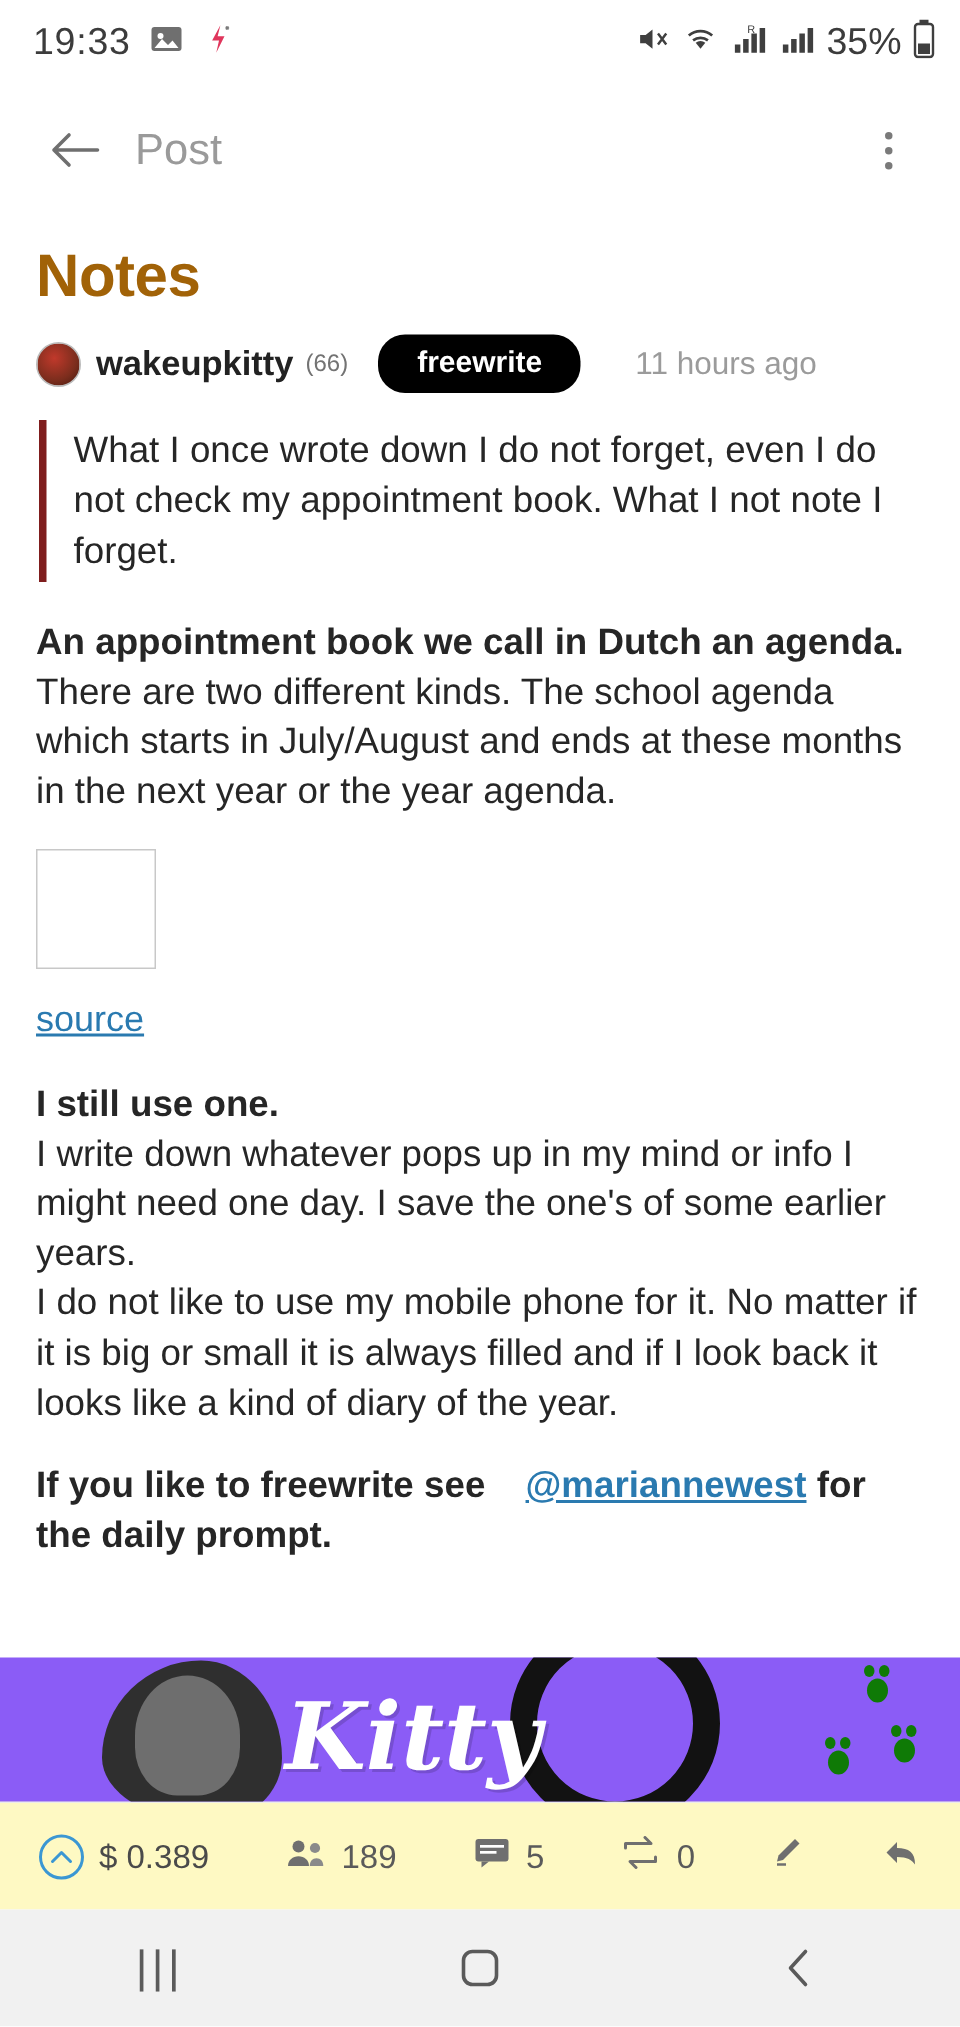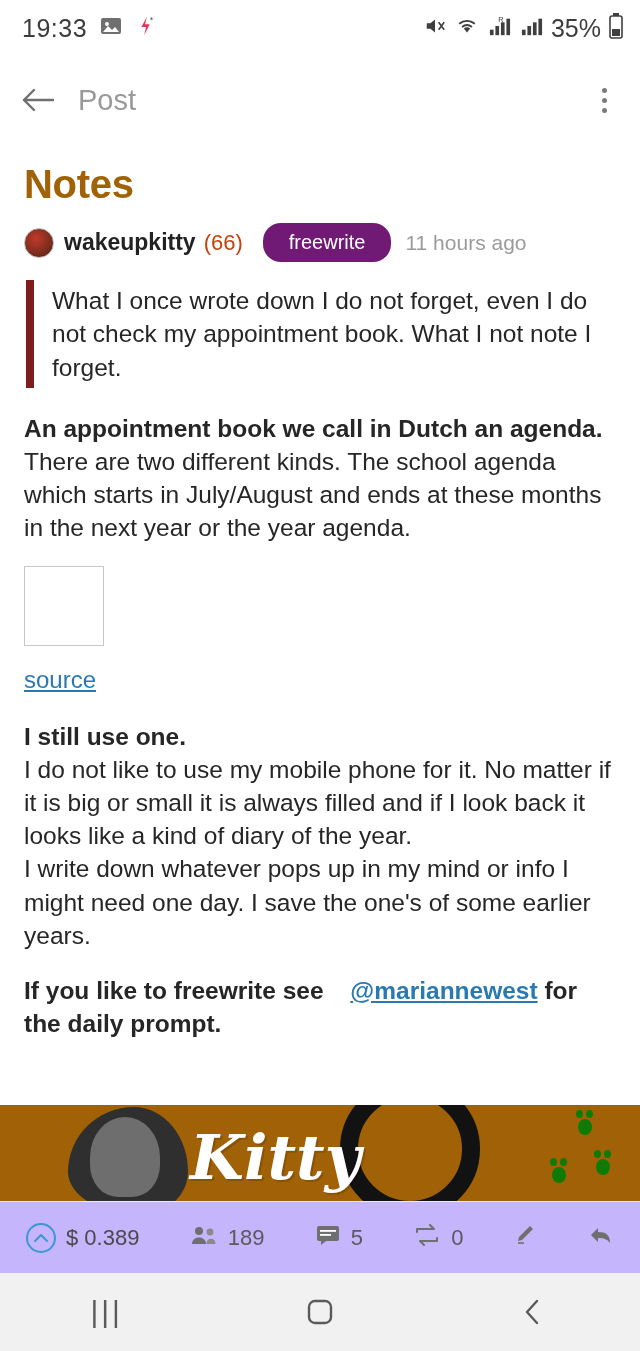--- a/index.html
+++ b/index.html
@@ -34,21 +34,21 @@
   .status-right { display: flex; align-items: center; gap: 7px; }
   .status-battery-text { font-size: 25px; color: #3c3c3c; }
 
   .ico { display: inline-block; vertical-align: middle; }
 
   
   .appbar {
     height: 88px;
     display: flex;
     align-items: center;
-    padding: 0 16px;
+    padding: 0 28px;
     flex: 0 0 auto;
   }
   .back-arrow { width: 44px; height: 44px; display: flex; align-items: center; justify-content: center; }
   .appbar-title {
     font-size: 29px;
     color: #9a9a9a;
     margin-left: 18px;
     flex: 1 1 auto;
   }
   .overflow-dots {
@@ -78,35 +78,35 @@
     margin-bottom: 18px;
     text-align: center;
   }
   .avatar {
     width: 30px; height: 30px; border-radius: 50%;
     background: radial-gradient(circle at 40% 35%, #c0392b 0%, #7b2d1d 60%, #43190f 100%);
     border: 1px solid #bbb;
     flex: 0 0 auto;
   }
   .author { font-size: 23px; color: #222; font-weight: 600; }
-  .reputation { font-size: 22px; color: #c2410c; margin-left: -2px; }
+  .reputation { font-size: 16px; color: #737373; margin-left: -2px; }
   .tag-pill {
-    background: #701a75;
+    background: #000000;
     color: #ffffff;
     font-size: 20px;
-    font-weight: normal;
+    font-weight: bold;
     border-radius: 18px;
     padding: 8px 26px;
     margin-left: 10px;
     white-space: nowrap;
   }
-  .timestamp { font-size: 21px; color: #9b9b9b; margin-left: 4px; }
+  .timestamp { font-size: 21px; color: #9b9b9b; margin-left: 26px; }
 
   .quote {
-    border-left: 8px solid #7f1d1d;
+    border-left: 5px solid #7f1d1d;
     padding: 4px 0 4px 18px;
     margin: 14px 0 24px 2px;
   }
   .quote p { font-size: 24.5px; line-height: 1.36; color: #262626; }
 
   .para { font-size: 24.5px; line-height: 1.35; color: #262626; }
   .para.b { font-weight: bold; }
   .block { margin-bottom: 22px; }
 
   .img-placeholder {
@@ -122,21 +122,21 @@
     font-size: 24px;
   }
   a.inline-link { color: #2a7ab0; text-decoration: underline; font-weight: bold; margin-left: 20px; }
 
   .spacer-sm { height: 26px; }
 
   
   .banner {
     position: relative;
     height: 96px;
-    background: #a16207;
+    background: #8b5cf6;
     overflow: hidden;
     flex: 0 0 auto;
   }
   .banner .dog {
     position: absolute;
     left: 68px; bottom: -14px;
     width: 120px; height: 108px;
     background: #2f2f2f;
     border-radius: 55% 45% 40% 60% / 60% 60% 40% 40%;
   }
@@ -174,21 +174,21 @@
   .paw:after { left: 8px; }
   .paw-grp { position: absolute; }
 
   
   .actionbar {
     height: 72px;
     display: flex;
     align-items: center;
     justify-content: space-between;
     padding: 0 26px;
-    background: #c4b5fd;
+    background: #fef9c3;
     border-top: 1px solid #ececec;
     flex: 0 0 auto;
   }
   .action {
     display: flex;
     align-items: center;
     gap: 10px;
     color: #5a5a5a;
     font-size: 22px;
   }
@@ -312,22 +312,22 @@
     </div>
 
     <div class="img-placeholder"></div>
 
     <a class="link" href="#">source</a>
 
     <div class="spacer-sm"></div>
 
     <div class="block">
       <p class="para b">I still use one.</p>
+      <p class="para">I write down whatever pops up in my mind or info I might need one day. I save the one's of some earlier years.</p>
       <p class="para">I do not like to use my mobile phone for it. No matter if it is big or small it is always filled and if I look back it looks like a kind of diary of the year.</p>
-      <p class="para">I write down whatever pops up in my mind or info I might need one day. I save the one's of some earlier years.</p>
     </div>
 
     <p class="para b">
       <span>If you like to freewrite see </span><a class="inline-link" href="#">@mariannewest</a><span> for the daily prompt.</span>
     </p>
 
   </div>
 
   <div class="banner">
     <div class="dog"></div>

